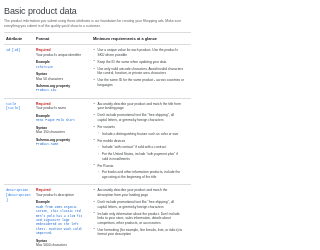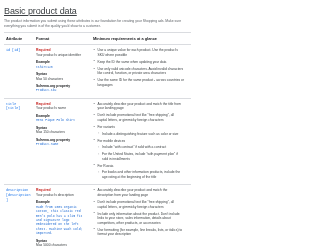--- a/index.html
+++ b/index.html
@@ -16,21 +16,20 @@
   }
   .page { padding: 4px 4px 0 4px; width: 195px; }
 
   .page-title {
     font-size: 9px;
     font-weight: 400;
     color: #3c4043;
     margin: 2px 0 3px 0;
     letter-spacing: -0.1px;
     line-height: 10px;
-    text-decoration: underline;
   }
   .intro {
     font-size: 3.4px;
     line-height: 4.6px;
     color: #5f6368;
     margin: 0 0 4px 0;
     padding-right: 6px;
   }
 
   table.spec {

